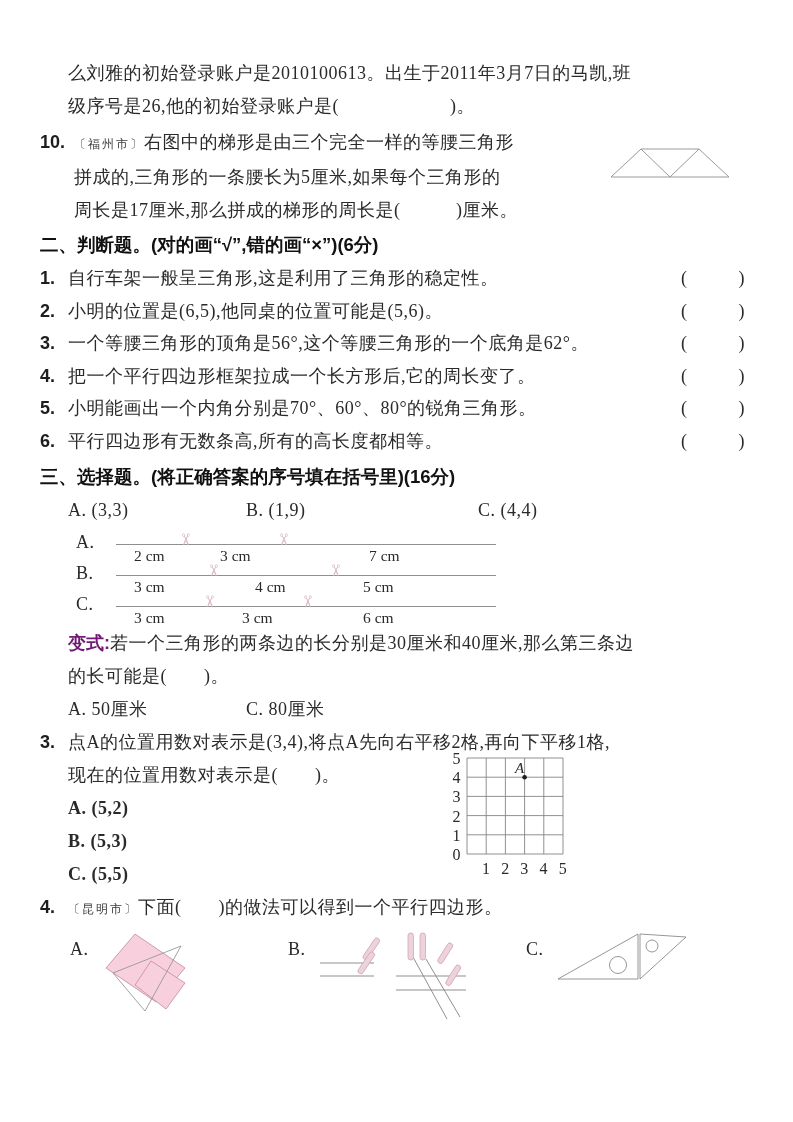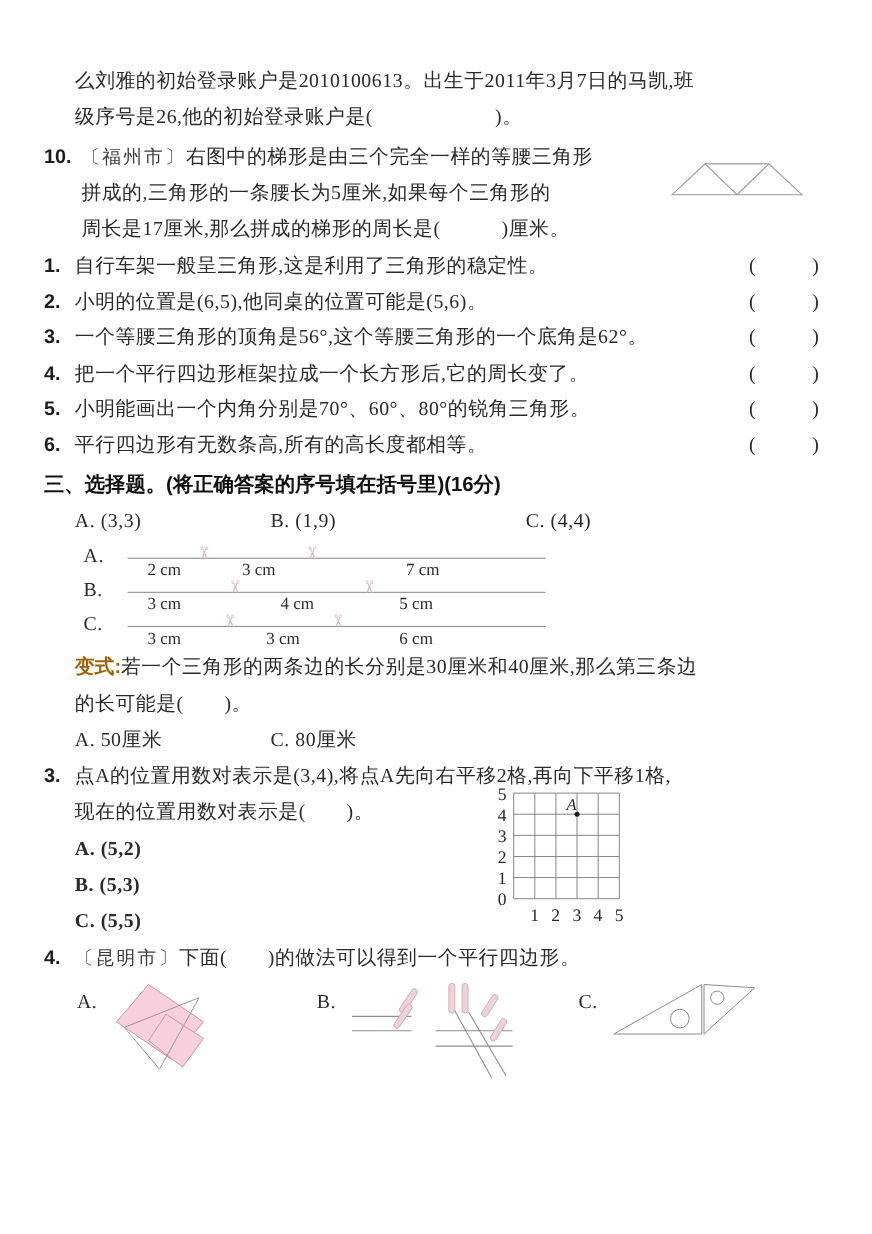--- a/index.html
+++ b/index.html
@@ -19,21 +19,21 @@
   }
   .tline{white-space:nowrap;}
   .hang{padding-left:28px;}
   .qnum{
     display:inline-block;width:28px;margin-left:-28px;
     font-family:"Liberation Sans",sans-serif;font-weight:700;
     color:#1d1d1d;letter-spacing:0;
   }
   .qnum.w10{width:34px;margin-left:-34px;}
   .hang10{padding-left:34px;}
-  .tag{font-size:17px;letter-spacing:2px;color:#3a3a3a;}
+  .tag{font-size:12px;letter-spacing:2px;color:#3a3a3a;}
   .sec-heading{
     font-family:"Liberation Sans",sans-serif;font-weight:700;
     font-size:18.5px;line-height:35px;color:#111;letter-spacing:0;
   }
   .qblock{position:relative;}
   .trapezoid{position:absolute;right:24px;top:16px;}
   
   .jrow{display:flex;line-height:32.5px;}
   .jrow .jbody{flex:1;padding-left:28px;white-space:nowrap;}
   .jparens{width:64px;display:flex;justify-content:space-between;margin-right:10px;color:#2a2a2a;}
@@ -46,21 +46,21 @@
   .wrow{display:flex;height:31px;align-items:flex-start;}
   .wlabel{width:40px;line-height:24px;}
   .wline{position:relative;width:380px;border-top:1.3px solid #8f8f8f;margin-top:14px;}
   .wseg{position:absolute;top:0px;font-size:15.5px;line-height:22px;letter-spacing:0;}
   .wsc{
     position:absolute;top:-13px;
     font-family:"DejaVu Sans",sans-serif;
     color:#d9bcc6;font-size:16px;line-height:16px;
     transform:rotate(90deg);
   }
-  .bs{color:#a16207;font-family:"Liberation Sans",sans-serif;font-weight:700;letter-spacing:0;text-align:right;}
+  .bs{color:#701a75;font-family:"Liberation Sans",sans-serif;font-weight:700;letter-spacing:0;text-align:right;}
   
   .q3wrap{position:relative;}
   .gridsvg{position:absolute;left:395px;top:26px;}
   .optcol div{line-height:33px;font-weight:bold;}
   
   .figs{display:flex;padding-left:30px;margin-top:3px;height:100px;}
   .fig{display:flex;align-items:flex-start;}
   .flabel{margin:8px 10px 0 0;line-height:24px;}
   .figA{width:218px;}
   .figB{width:238px;}
@@ -79,20 +79,21 @@
   <div class="qblock hang10" style="margin-top:3px;">
     <div class="tline"><span class="qnum w10">10.</span><span class="tag">〔福州市〕</span><span>右图中的梯形是由三个完全一样的等腰三角形</span></div>
     <div class="tline">拼成的,三角形的一条腰长为5厘米,如果每个三角形的</div>
     <div class="tline">周长是17厘米,那么拼成的梯形的周长是(　　　)厘米。</div>
     <svg class="trapezoid" width="122" height="40" viewBox="0 0 122 40">
       <polygon points="2,35 32,7 90,7 120,35" fill="none" stroke="#9a9a9a" stroke-width="1"></polygon>
       <polyline points="32,7 61,35 90,7" fill="none" stroke="#9a9a9a" stroke-width="1"></polyline>
     </svg>
   </div>
 
+  <div class="sec-heading">二、判断题。(对的画“√”,错的画“×”)(6分)</div>
 
   <div class="jrow">
     <div class="jbody tline"><span class="qnum">1.</span><span>自行车架一般呈三角形,这是利用了三角形的稳定性。</span></div>
     <div class="jparens">
         <span>(</span>
         <span>)</span>
       </div>
   </div>
   <div class="jrow">
     <div class="jbody tline"><span class="qnum">2.</span><span>小明的位置是(6,5),他同桌的位置可能是(5,6)。</span></div>

